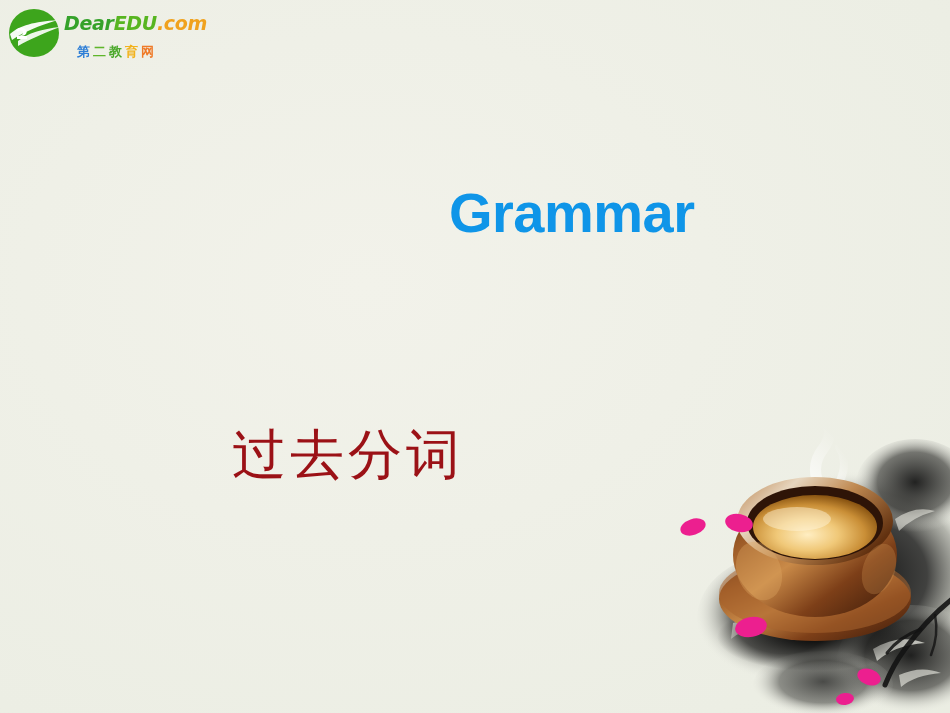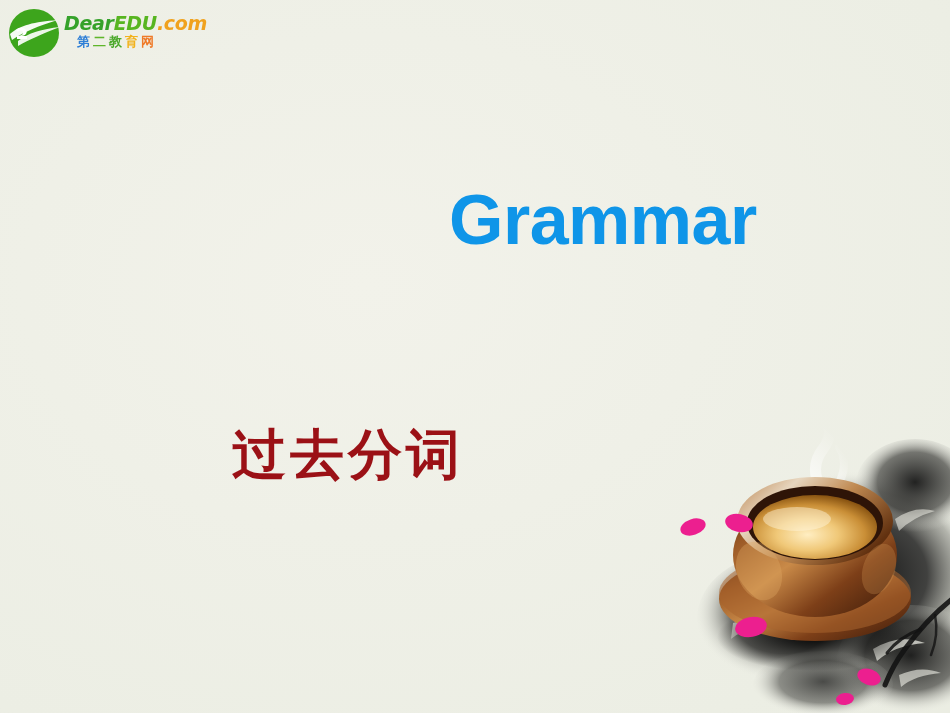--- a/index.html
+++ b/index.html
@@ -52,21 +52,21 @@
     font-style: italic;
     font-size: 19px;
     letter-spacing: -0.3px;
     line-height: 20px;
     white-space: nowrap;
   }
   .lt-dear  { color: #35a22a; }
   .lt-edu   { color: #57b520; }
   .lt-com   { color: #f0a21e; }
   .logo-text-cn {
-    margin-top: 1px;
+    margin-top: 11px;
     margin-left: 13px;
     font-family: "DejaVu Sans", sans-serif;
     font-weight: bold;
     font-size: 13px;
     letter-spacing: 3px;
     line-height: 15px;
     white-space: nowrap;
   }
   .cn1 { color: #2f7fd6; }
   .cn2 { color: #5fb62a; }
@@ -85,40 +85,40 @@
     top: 171px;
     font-size: 79px;
     font-weight: bold;
     color: #0f95e8;
     letter-spacing: -1px;
     line-height: 1;
   }
   .grammar {
     left: 449px;
     top: 185px;
-    font-size: 70px;
+    font-size: 56px;
     font-weight: bold;
     color: #0f95e8;
     letter-spacing: -0.5px;
     line-height: 1;
   }
   .past-participle {
     left: 159px;
     top: 358px;
     font-size: 62px;
     font-weight: bold;
     color: #9b1116;
     letter-spacing: -1px;
     line-height: 1;
   }
   .cn-subtitle {
     left: 232px;
     top: 428px;
     font-size: 54px;
-    font-weight: bold;
+    font-weight: normal;
     color: #9b1116;
     letter-spacing: 4px;
     line-height: 1;
     font-family: "DejaVu Sans", sans-serif;
   }
 
   
   .art {
     position: absolute;
     right: 0;

